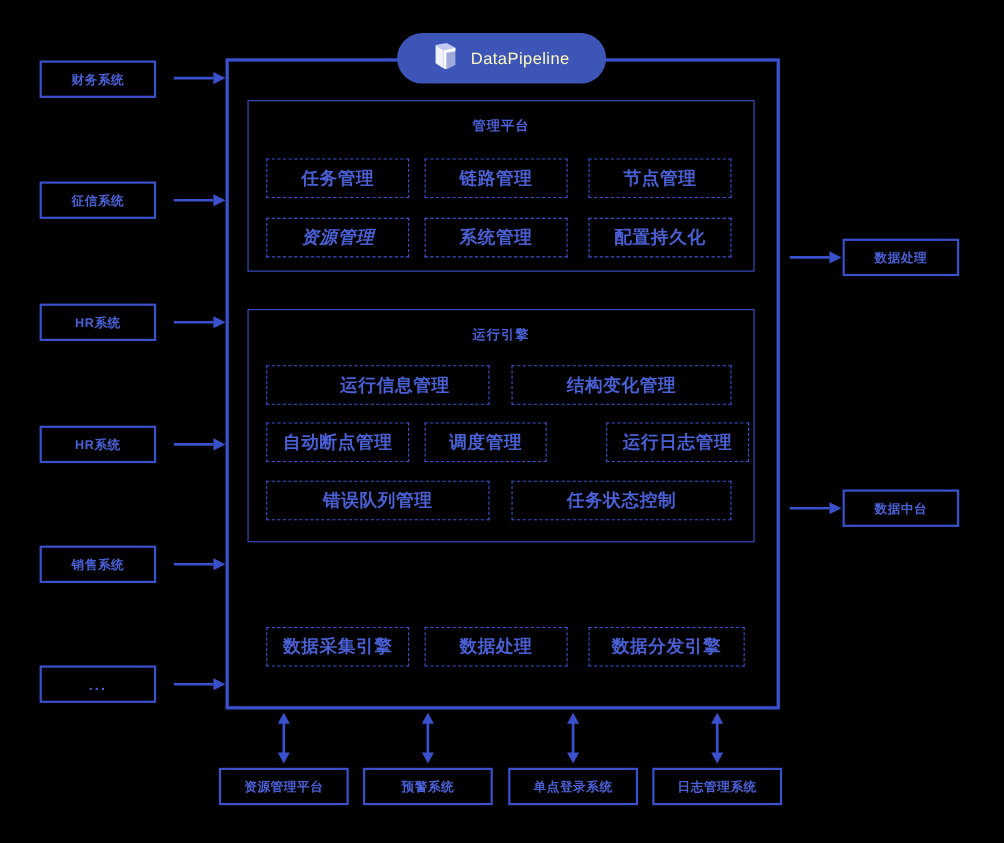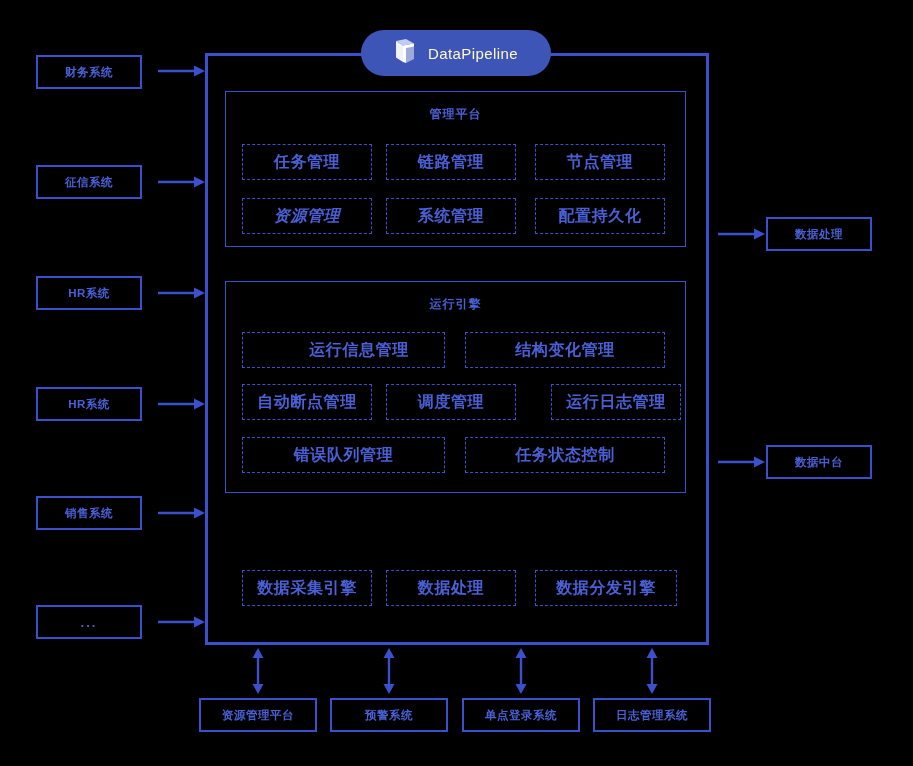--- a/index.html
+++ b/index.html
@@ -198,21 +198,21 @@
   </div>
   <div class="chip" style="left:242px;top:332px;width:203px;height:36px;padding-left:31px;">
     <span>运行信息管理</span>
   </div>
   <div class="chip" style="left:465px;top:332px;width:200px;height:36px;">
     <span>结构变化管理</span>
   </div>
   <div class="chip" style="left:242px;top:384px;width:130px;height:36px;">
     <span>自动断点管理</span>
   </div>
-  <div class="chip" style="left:386px;top:384px;width:130px;height:36px;">
+  <div class="chip" style="left:386px;top:384px;width:111px;height:36px;">
     <span>调度管理</span>
   </div>
   <div class="chip" style="left:535px;top:384px;width:130px;height:36px;margin-left:16px;">
     <span>运行日志管理</span>
   </div>
   <div class="chip" style="left:242px;top:437px;width:203px;height:36px;">
     <span>错误队列管理</span>
   </div>
   <div class="chip" style="left:465px;top:437px;width:200px;height:36px;">
     <span>任务状态控制</span>

